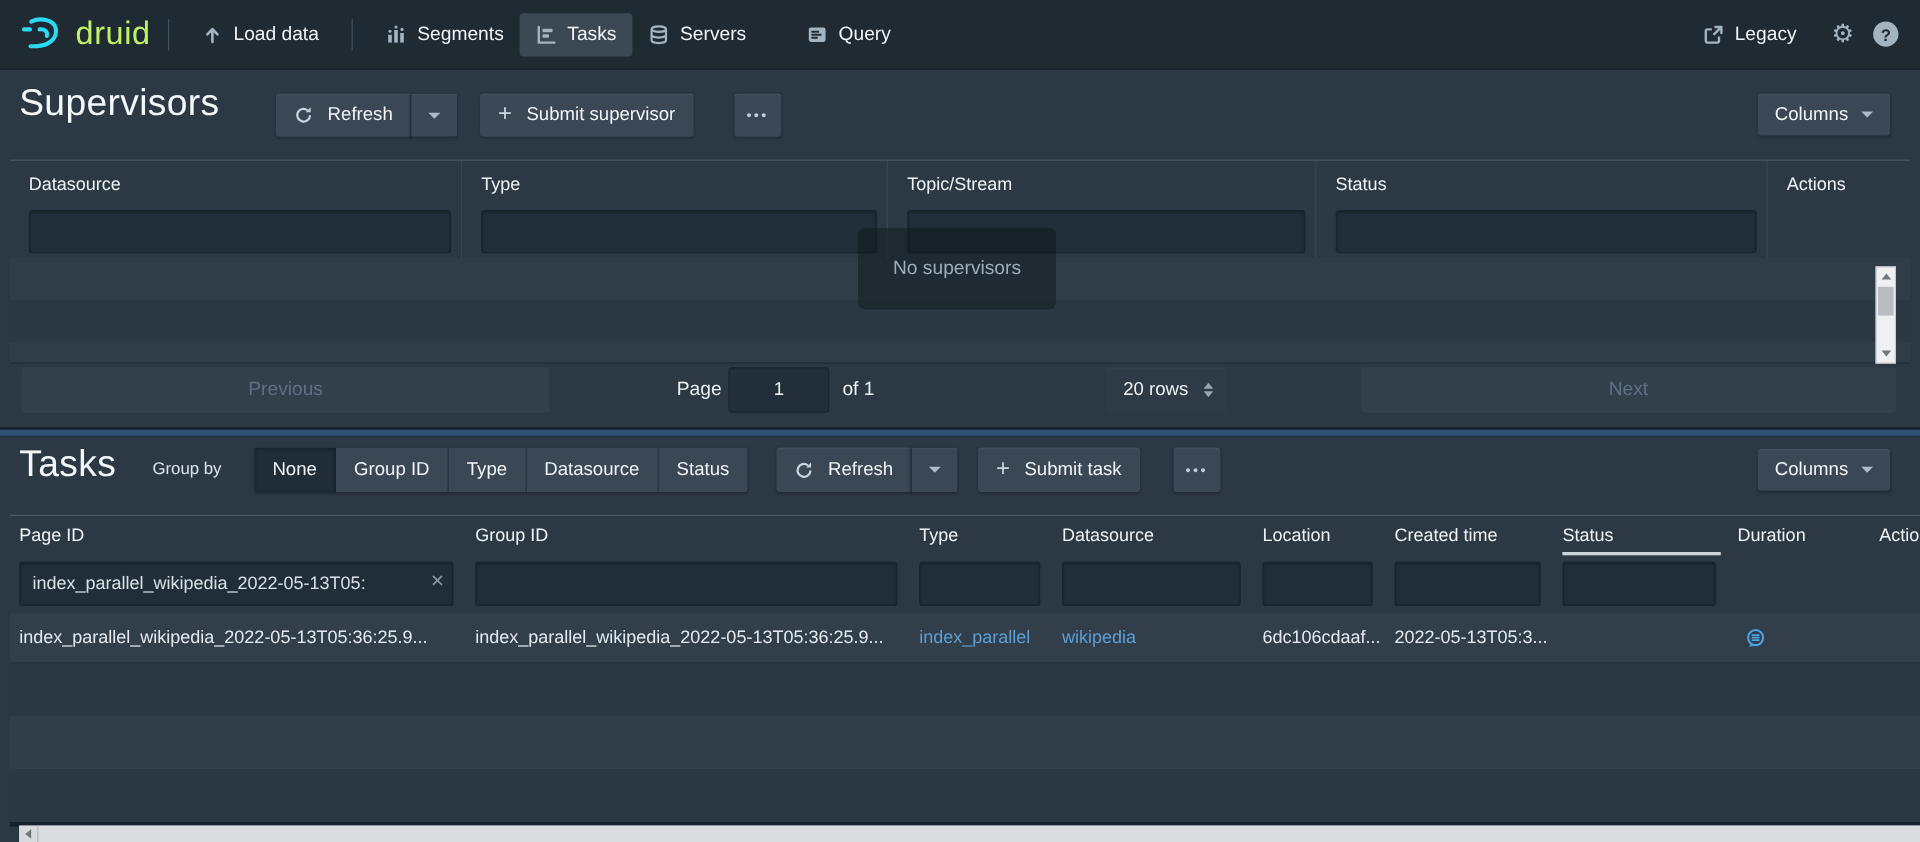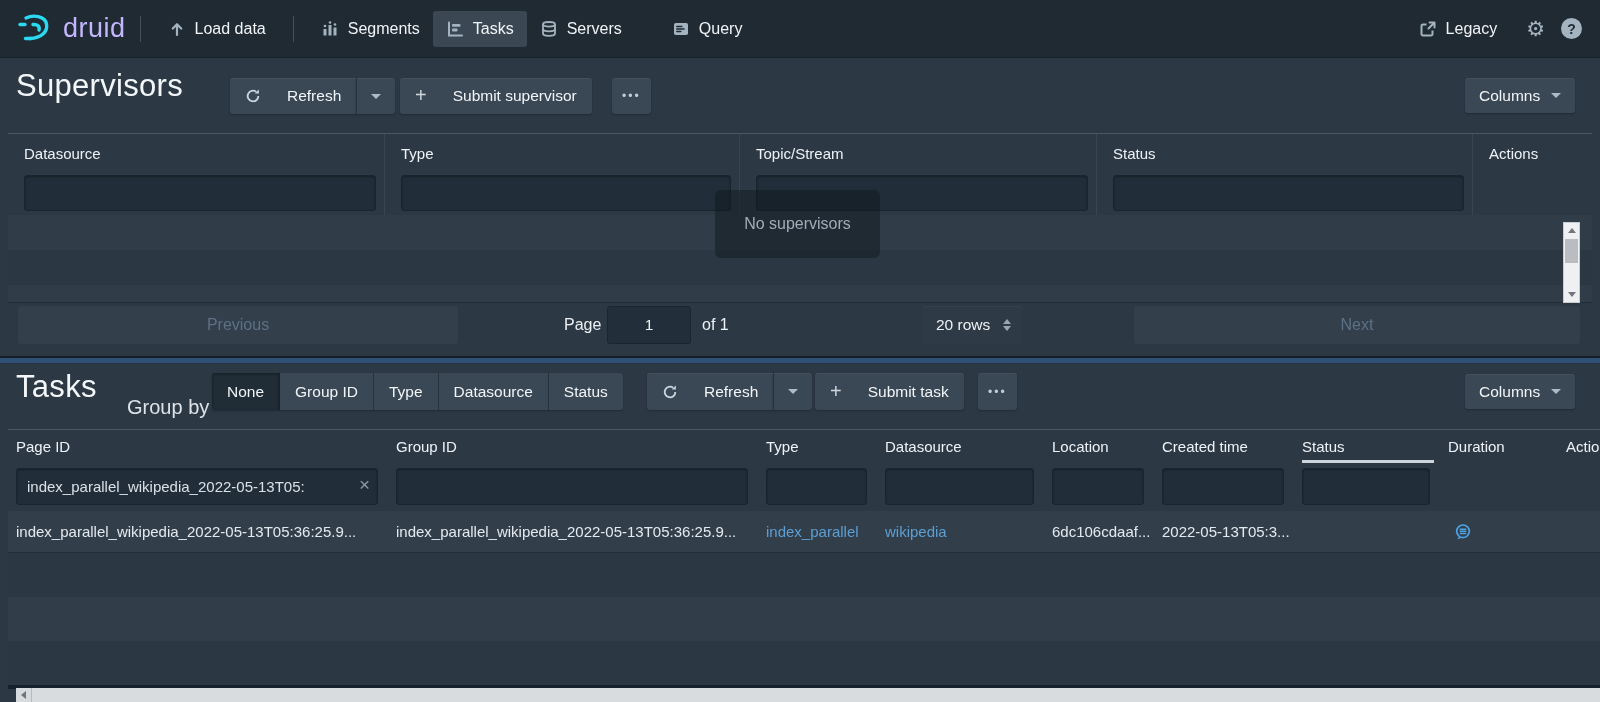--- a/index.html
+++ b/index.html
@@ -3,35 +3,35 @@
 <meta charset="utf-8">
 <style>
   *{box-sizing:border-box;margin:0;padding:0}
   html,body{width:1600px;height:702px;overflow:hidden}
   body{position:relative;background:#2c3945;font-family:"Liberation Sans","DejaVu Sans",sans-serif;
        -webkit-font-smoothing:antialiased;color:#eef2f5}
 
   
   .topnav{position:absolute;left:0;top:0;width:1600px;height:58px;background:#1f2a33;
           border-bottom:1px solid #18212a;display:flex;align-items:center;padding:0 18px 0 16px}
-  .brand{font-size:27px;color:#c4b5fd;margin-left:9px;letter-spacing:.5px}
+  .brand{font-size:27px;color:#bef264;margin-left:9px;letter-spacing:.5px}
   .vdiv{width:1px;height:26px;background:#41505d;margin:0 14px}
   .nav-item{display:flex;align-items:center;gap:9px;padding:9px 13px;border-radius:3px;
             font-size:16px;color:#f1f4f7;cursor:pointer;white-space:nowrap}
   .nav-item.active{background:#3b4854}
   .nav-item svg{flex:none}
   .nav-right{margin-left:auto;display:flex;align-items:center;gap:10px}
   .gear{font-size:21px;color:#a4b3c0;cursor:pointer;line-height:1;margin-left:6px}
   .help{width:21px;height:21px;border-radius:50%;background:#a4b3c0;display:flex;align-items:center;
         justify-content:center;cursor:pointer;margin-left:6px}
   .help span{color:#1f2a33;font-size:14px;font-weight:bold}
   .q-gap{margin-left:24px}
 
   
-  .btn{display:inline-flex;align-items:center;gap:26px;background:#3a4754;color:#f2f5f7;border-radius:3px;
+  .btn{display:inline-flex;align-items:center;gap:12px;background:#3a4754;color:#f2f5f7;border-radius:3px;
        height:36px;padding:0 15px;font-size:15.5px;cursor:pointer;white-space:nowrap;
        box-shadow:inset 0 1px 0 rgba(255,255,255,.06),0 1px 2px rgba(12,18,24,.35)}
   .split{display:inline-flex;position:absolute}
   .split .main{border-radius:3px 0 0 3px}
   .split .caretpart{border-radius:0 3px 3px 0;border-left:1px solid rgba(16,22,26,.45);padding:0 14px}
   .tri-down{width:0;height:0;border-left:5px solid transparent;border-right:5px solid transparent;
             border-top:5.5px solid #aebbc6}
   .plus{font-size:20px;color:#cdd6dd;line-height:1;margin-top:-2px}
   .dots{font-size:12px;letter-spacing:2px;color:#c2cdd6;line-height:1}
   .filter-input{background:#212d38;border:1px solid #1a242f;border-radius:3px;width:100%;height:36px;
@@ -82,21 +82,21 @@
   .dbl-caret i{display:block;width:0;height:0;border-left:4px solid transparent;border-right:4px solid transparent}
   .dbl-caret .u{border-bottom:5px solid #97a6b2}
   .dbl-caret .d{border-top:5px solid #97a6b2}
 
   
   .splitter{position:absolute;left:0;top:356px;width:1600px;height:8px;background:#2e5175;
             border-top:2px solid #161f29;border-bottom:1px solid #243243}
 
   
   .task-section{position:absolute;left:0;top:364px;width:1600px;height:338px}
-  .grp-label{position:absolute;left:127px;top:32px;font-size:20px;color:#dde3e8}
+  .grp-label{position:absolute;left:127px;top:18px;font-size:14px;color:#dde3e8}
   .seg{position:absolute;left:212px;top:9px;display:flex;border-radius:3px;overflow:hidden;
        box-shadow:0 1px 2px rgba(12,18,24,.35)}
   .seg .opt{height:37px;display:flex;align-items:center;padding:0 15px;background:#3a4754;color:#f1f4f7;
             font-size:15.5px;border-right:1px solid rgba(16,22,26,.45);cursor:pointer;white-space:nowrap}
   .seg .opt:last-child{border-right:none}
   .seg .opt.active{background:#202c36;box-shadow:inset 0 1px 3px rgba(0,0,0,.35)}
 
   .task-table{position:absolute;left:8px;top:65px;width:1592px;border-top:1px solid #4a5663;overflow:hidden}
   .task-grid{display:grid;grid-template-columns:380px 370px 119px 167px 110px 140px 146px 118px 78px;width:1628px}
   .t-headers{height:33px}

